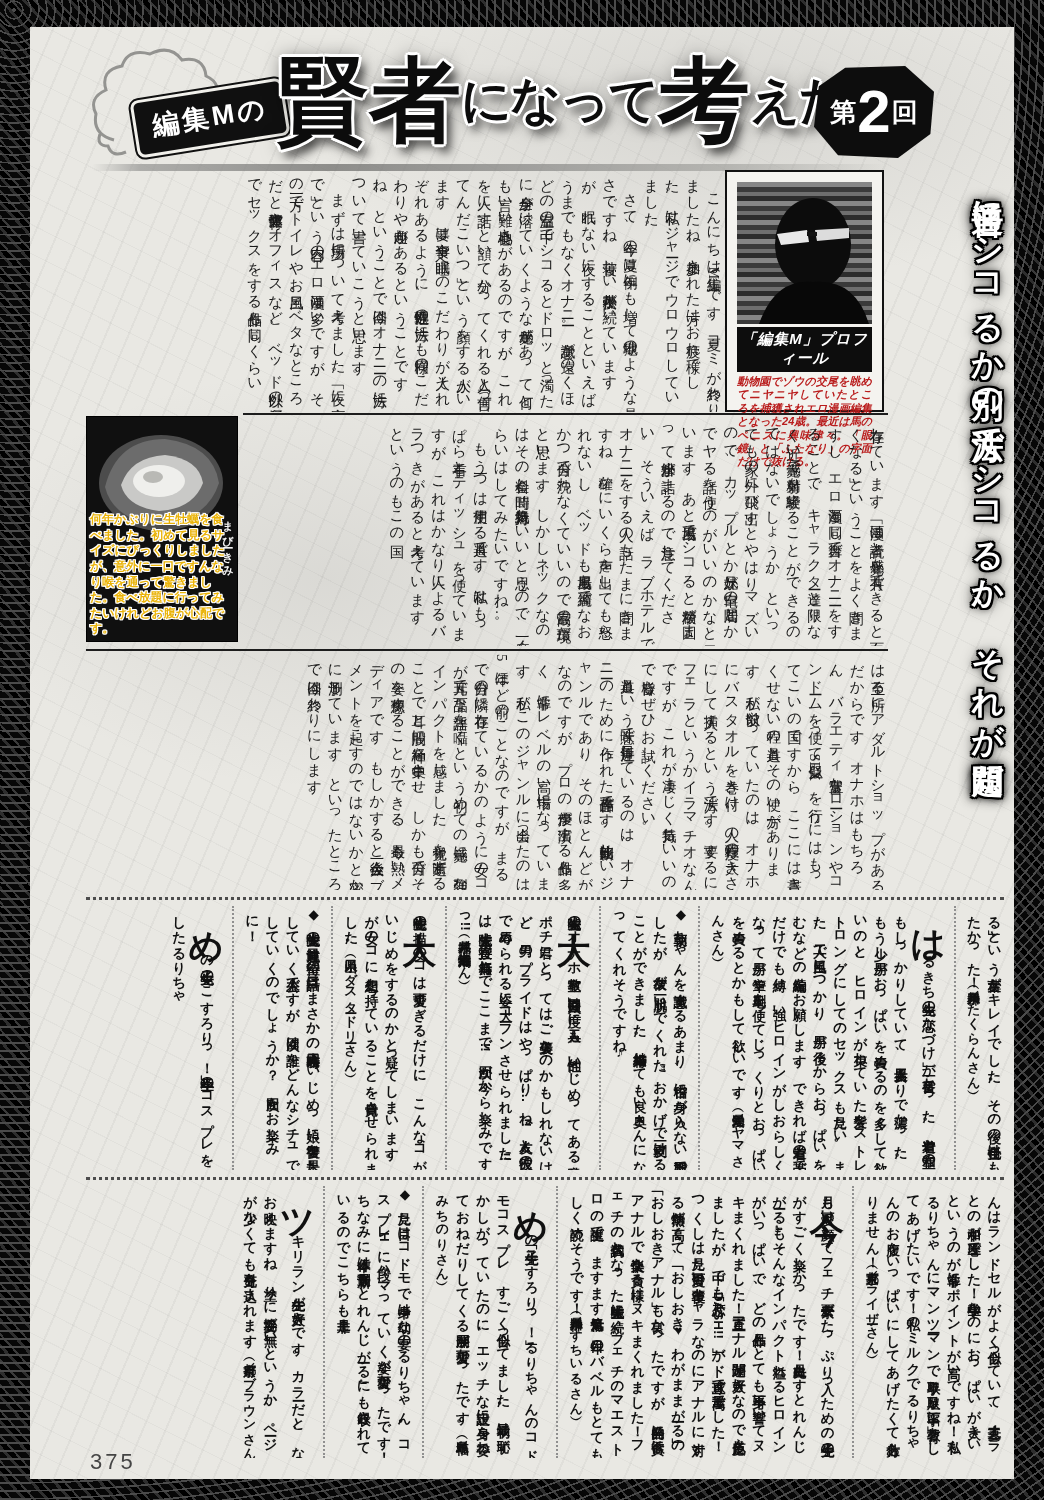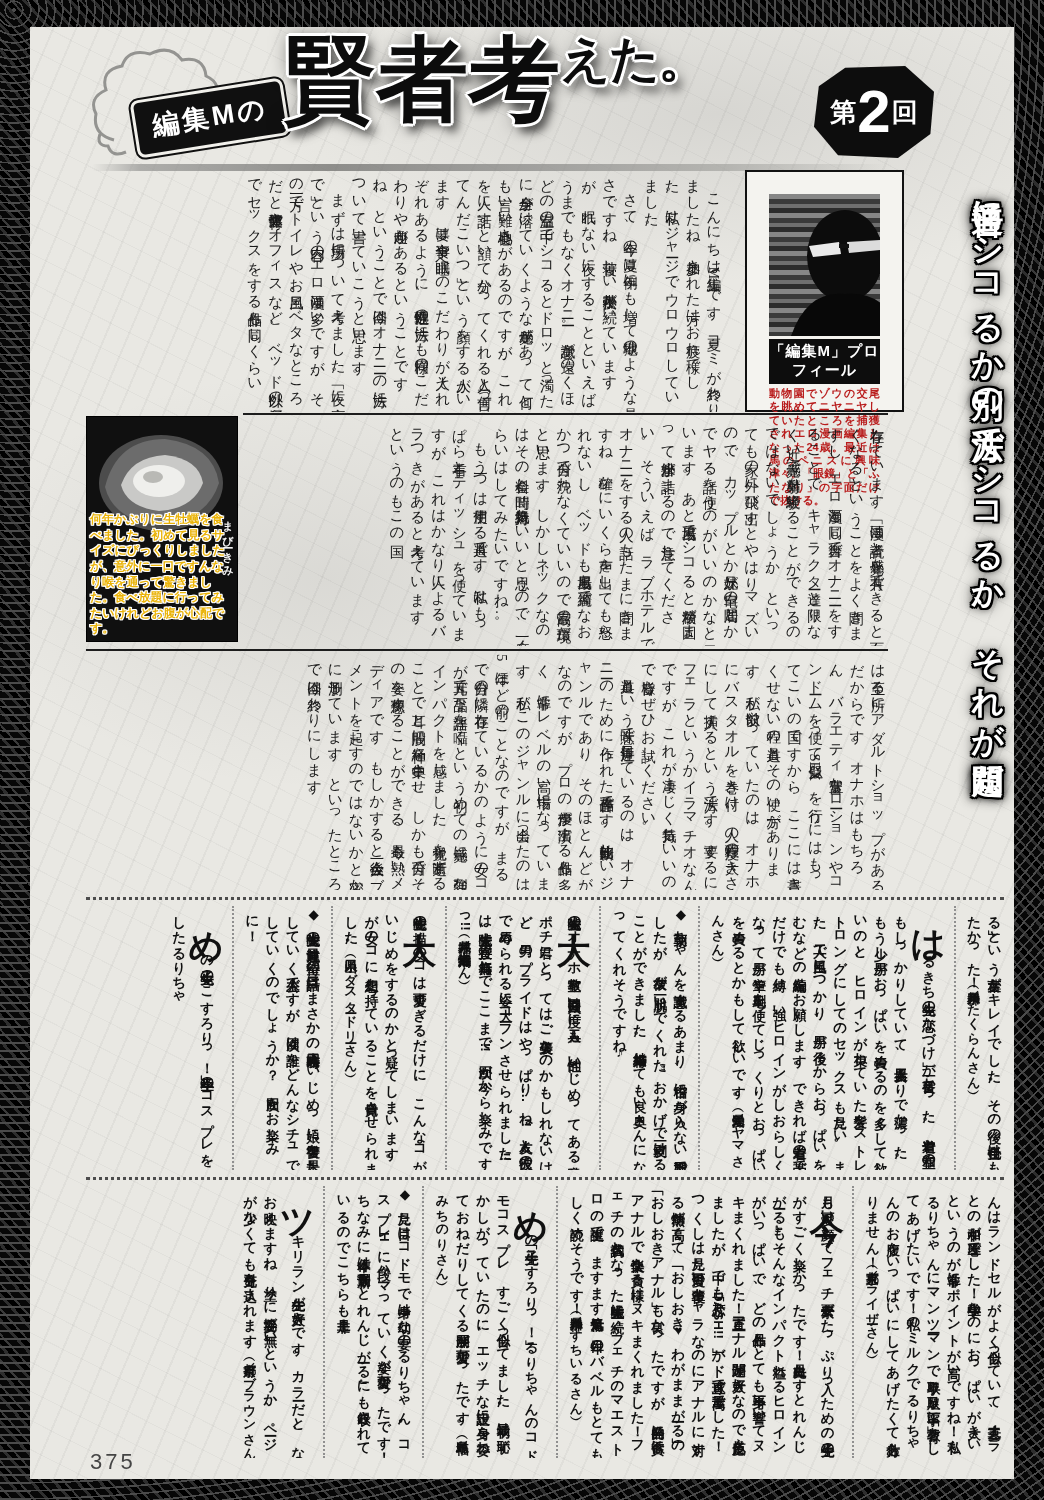--- a/index.html
+++ b/index.html
@@ -14,43 +14,43 @@
       radial-gradient(620px 240px at 70% 6%, rgba(120,120,120,.16), transparent 70%),
       radial-gradient(500px 300px at 30% 38%, rgba(110,110,110,.12), transparent 70%),
       repeating-linear-gradient(113deg, rgba(60,60,60,.05) 0 2px, transparent 2px 21px),
       repeating-linear-gradient(27deg, rgba(90,90,90,.05) 0 1px, transparent 1px 26px),
       #e9e8e3;}
   
   .cloud{position:absolute;left:86px;top:42px;opacity:.85;}
   .kicker{position:absolute;left:136px;top:92px;transform:rotate(-9deg);
     background:#101010;color:#fff;font-weight:700;font-size:27px;letter-spacing:3px;
     padding:7px 16px 9px;border-radius:5px;box-shadow:0 0 0 3px #f2f1ec,0 0 0 5px #101010;}
-  .title{position:absolute;left:284px;top:34px;width:560px;height:132px;display:flex;
-    align-items:flex-start;white-space:nowrap;color:#0c0c0c;font-weight:700;
-    font-family:Liberation Serif, serif;
+  .title{position:absolute;left:277px;top:34px;width:560px;height:132px;display:flex;
+    align-items:center;white-space:nowrap;color:#0c0c0c;font-weight:700;
+    font-family:Liberation Sans, sans-serif;
     text-shadow:3px 0 0 #fff,-3px 0 0 #fff,0 3px 0 #fff,0 -3px 0 #fff,2px 2px 0 #fff,-2px -2px 0 #fff,2px -2px 0 #fff,-2px 2px 0 #fff,6px 8px 10px rgba(0,0,0,.65),0 0 18px rgba(0,0,0,.5);}
   .title .big{font-size:92px;line-height:1;}
   .title .small{font-size:50px;line-height:1;letter-spacing:-2px;}
   .badge{position:absolute;left:814px;top:66px;width:120px;height:92px;background:#0d0d0d;
     clip-path:polygon(26% 2%,76% 0%,100% 28%,97% 74%,70% 100%,20% 97%,0% 66%,4% 22%);
     display:flex;align-items:center;justify-content:center;color:#fff;font-weight:700;}
   .badge .pre,.badge .suf{font-size:26px;}
   .badge .num{font-size:60px;line-height:1;margin:0 1px;}
   .brush{position:absolute;left:92px;top:164px;width:796px;height:7px;opacity:.75;
     background:linear-gradient(90deg,transparent,#9a9a98 6%,#6f6f6d 30%,#8b8b89 55%,#a8a8a4 80%,transparent);
     border-radius:4px;}
   
   .headline{position:absolute;left:893px;top:176px;width:112px;height:744px;
     writing-mode:vertical-rl;text-orientation:mixed;
     font-family:"Liberation Serif","DejaVu Serif",serif;font-weight:700;font-size:32px;
     letter-spacing:1px;color:#fff;line-height:1.1;
     text-shadow:2px 0 0 #000,-2px 0 0 #000,0 2px 0 #000,0 -2px 0 #000,2px 2px 0 #000,-2px -2px 0 #000,2px -2px 0 #000,-2px 2px 0 #000,0 0 7px #000,0 0 14px rgba(0,0,0,.85);}
   
-  .profile{position:absolute;left:745px;top:170px;width:159px;height:242px;
-    background:#f4f3ef;border:2px solid #111;box-shadow:0 0 0 1px #f4f3ef inset;padding:22px;box-sizing:border-box;}
+  .profile{position:absolute;left:725px;top:170px;width:159px;height:242px;
+    background:#f4f3ef;border:2px solid #111;box-shadow:0 0 0 1px #f4f3ef inset;padding:10px;box-sizing:border-box;font-style:italic;}
   .profile .photo{position:relative;width:100%;height:142px;overflow:hidden;
     background:repeating-linear-gradient(180deg,#868686 0 5px,#3a3a3a 5px 10px,#6f6f6f 10px 14px,#2c2c2c 14px 19px);}
   .profile .bar{margin-top:3px;background:#0d0d0d;color:#fff;font-weight:700;font-size:15px;
     text-align:center;padding:3px 0 4px;letter-spacing:1px;}
   .profile .bio{margin-top:3px;font-size:11px;font-weight:700;line-height:1.22;color:#b91c1c;text-align:justify;}
   
   .vband{position:absolute;writing-mode:vertical-rl;text-orientation:mixed;overflow:hidden;}
   .article{font-family:"Liberation Serif","DejaVu Serif",serif;color:#191919;
     font-size:14.5px;line-height:1.44;white-space:pre-line;}
   .band-a{left:86px;top:169px;width:638px;height:243px;}
@@ -92,20 +92,21 @@
   <svg class="cloud" width="190" height="130" viewBox="0 0 190 130">
     <g fill="none" stroke="#7a7a78" stroke-width="3" opacity=".9">
       <path d="M28 98 Q6 92 10 72 Q2 56 20 48 Q14 28 36 24 Q42 6 64 12 Q84 2 96 18 Q118 14 120 34 Q138 42 128 62"></path>
       <path d="M40 110 Q26 116 22 104 Q10 104 14 92"></path>
       <path d="M120 70 Q134 66 136 80 Q150 82 144 96"></path>
     </g>
   </svg>
   <div class="kicker">編集Mの</div>
   <div class="title">
     <span class="big">賢者</span>
+      <span class="small">になって</span>
       <span class="big">考</span>
       <span class="small">えた。</span>
   </div>
   <div class="badge">
     <span class="pre">第</span>
       <span class="num">2</span>
       <span class="suf">回</span>
   </div>
   <div class="brush"></div>
 

